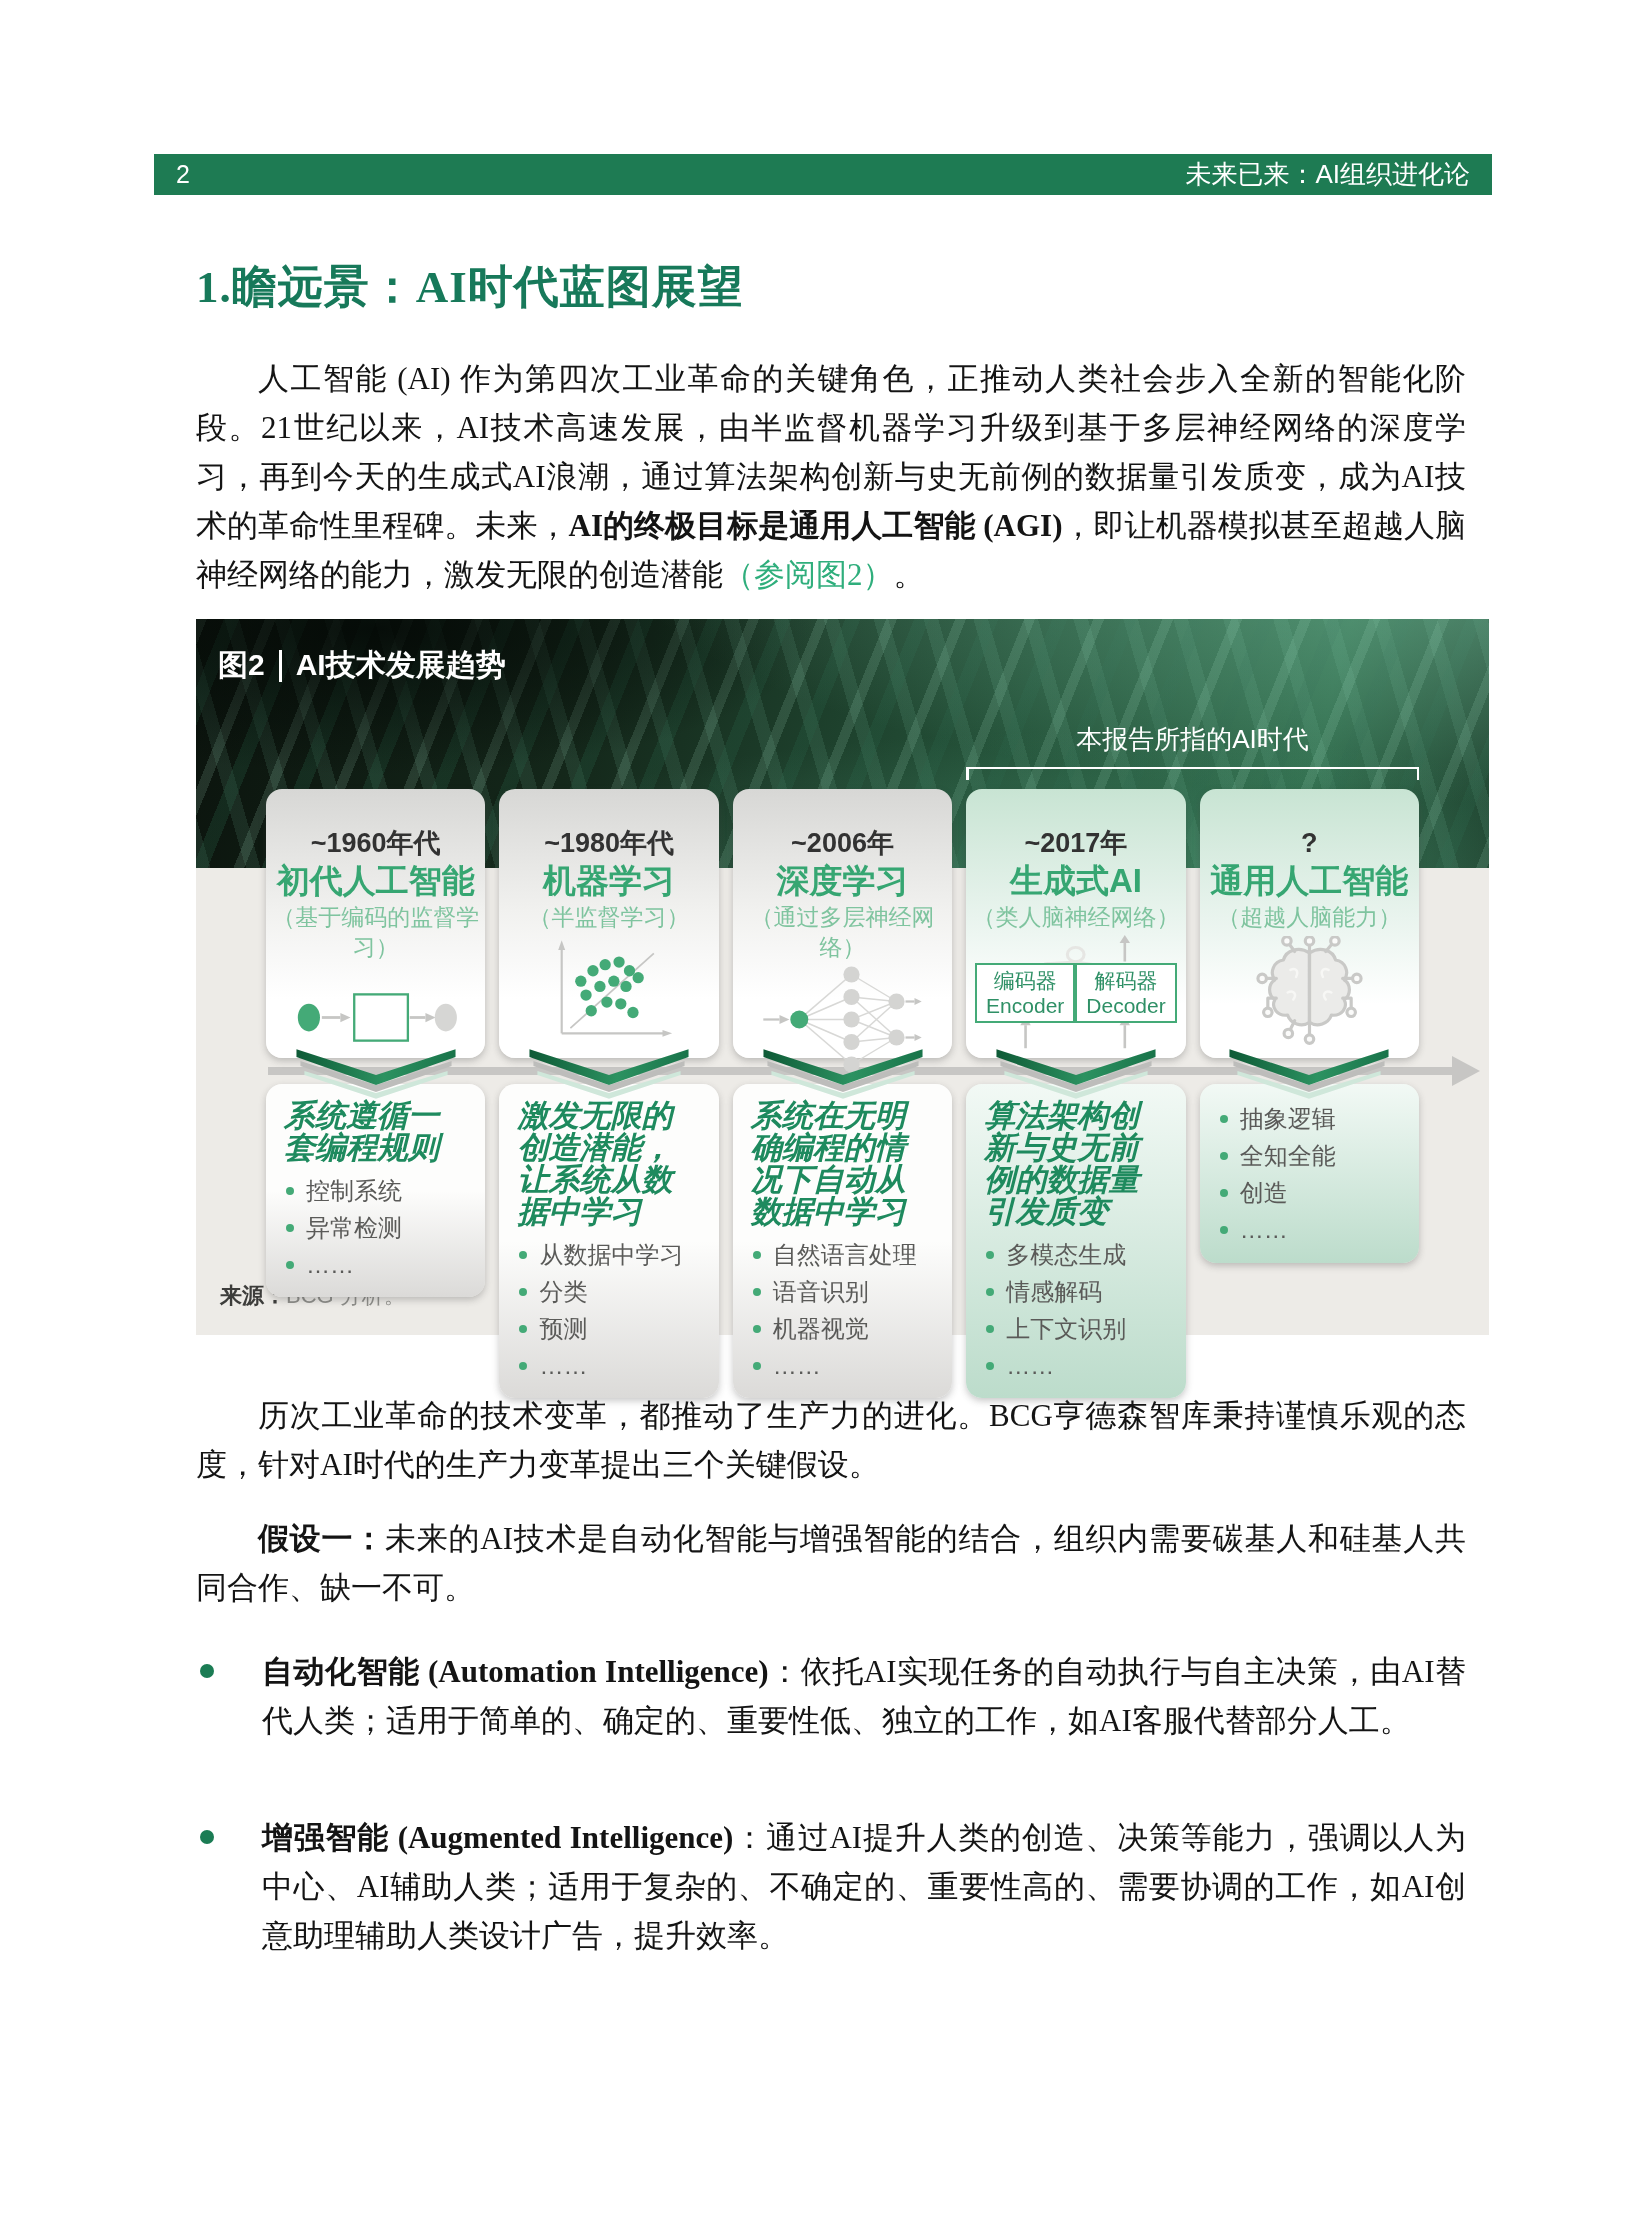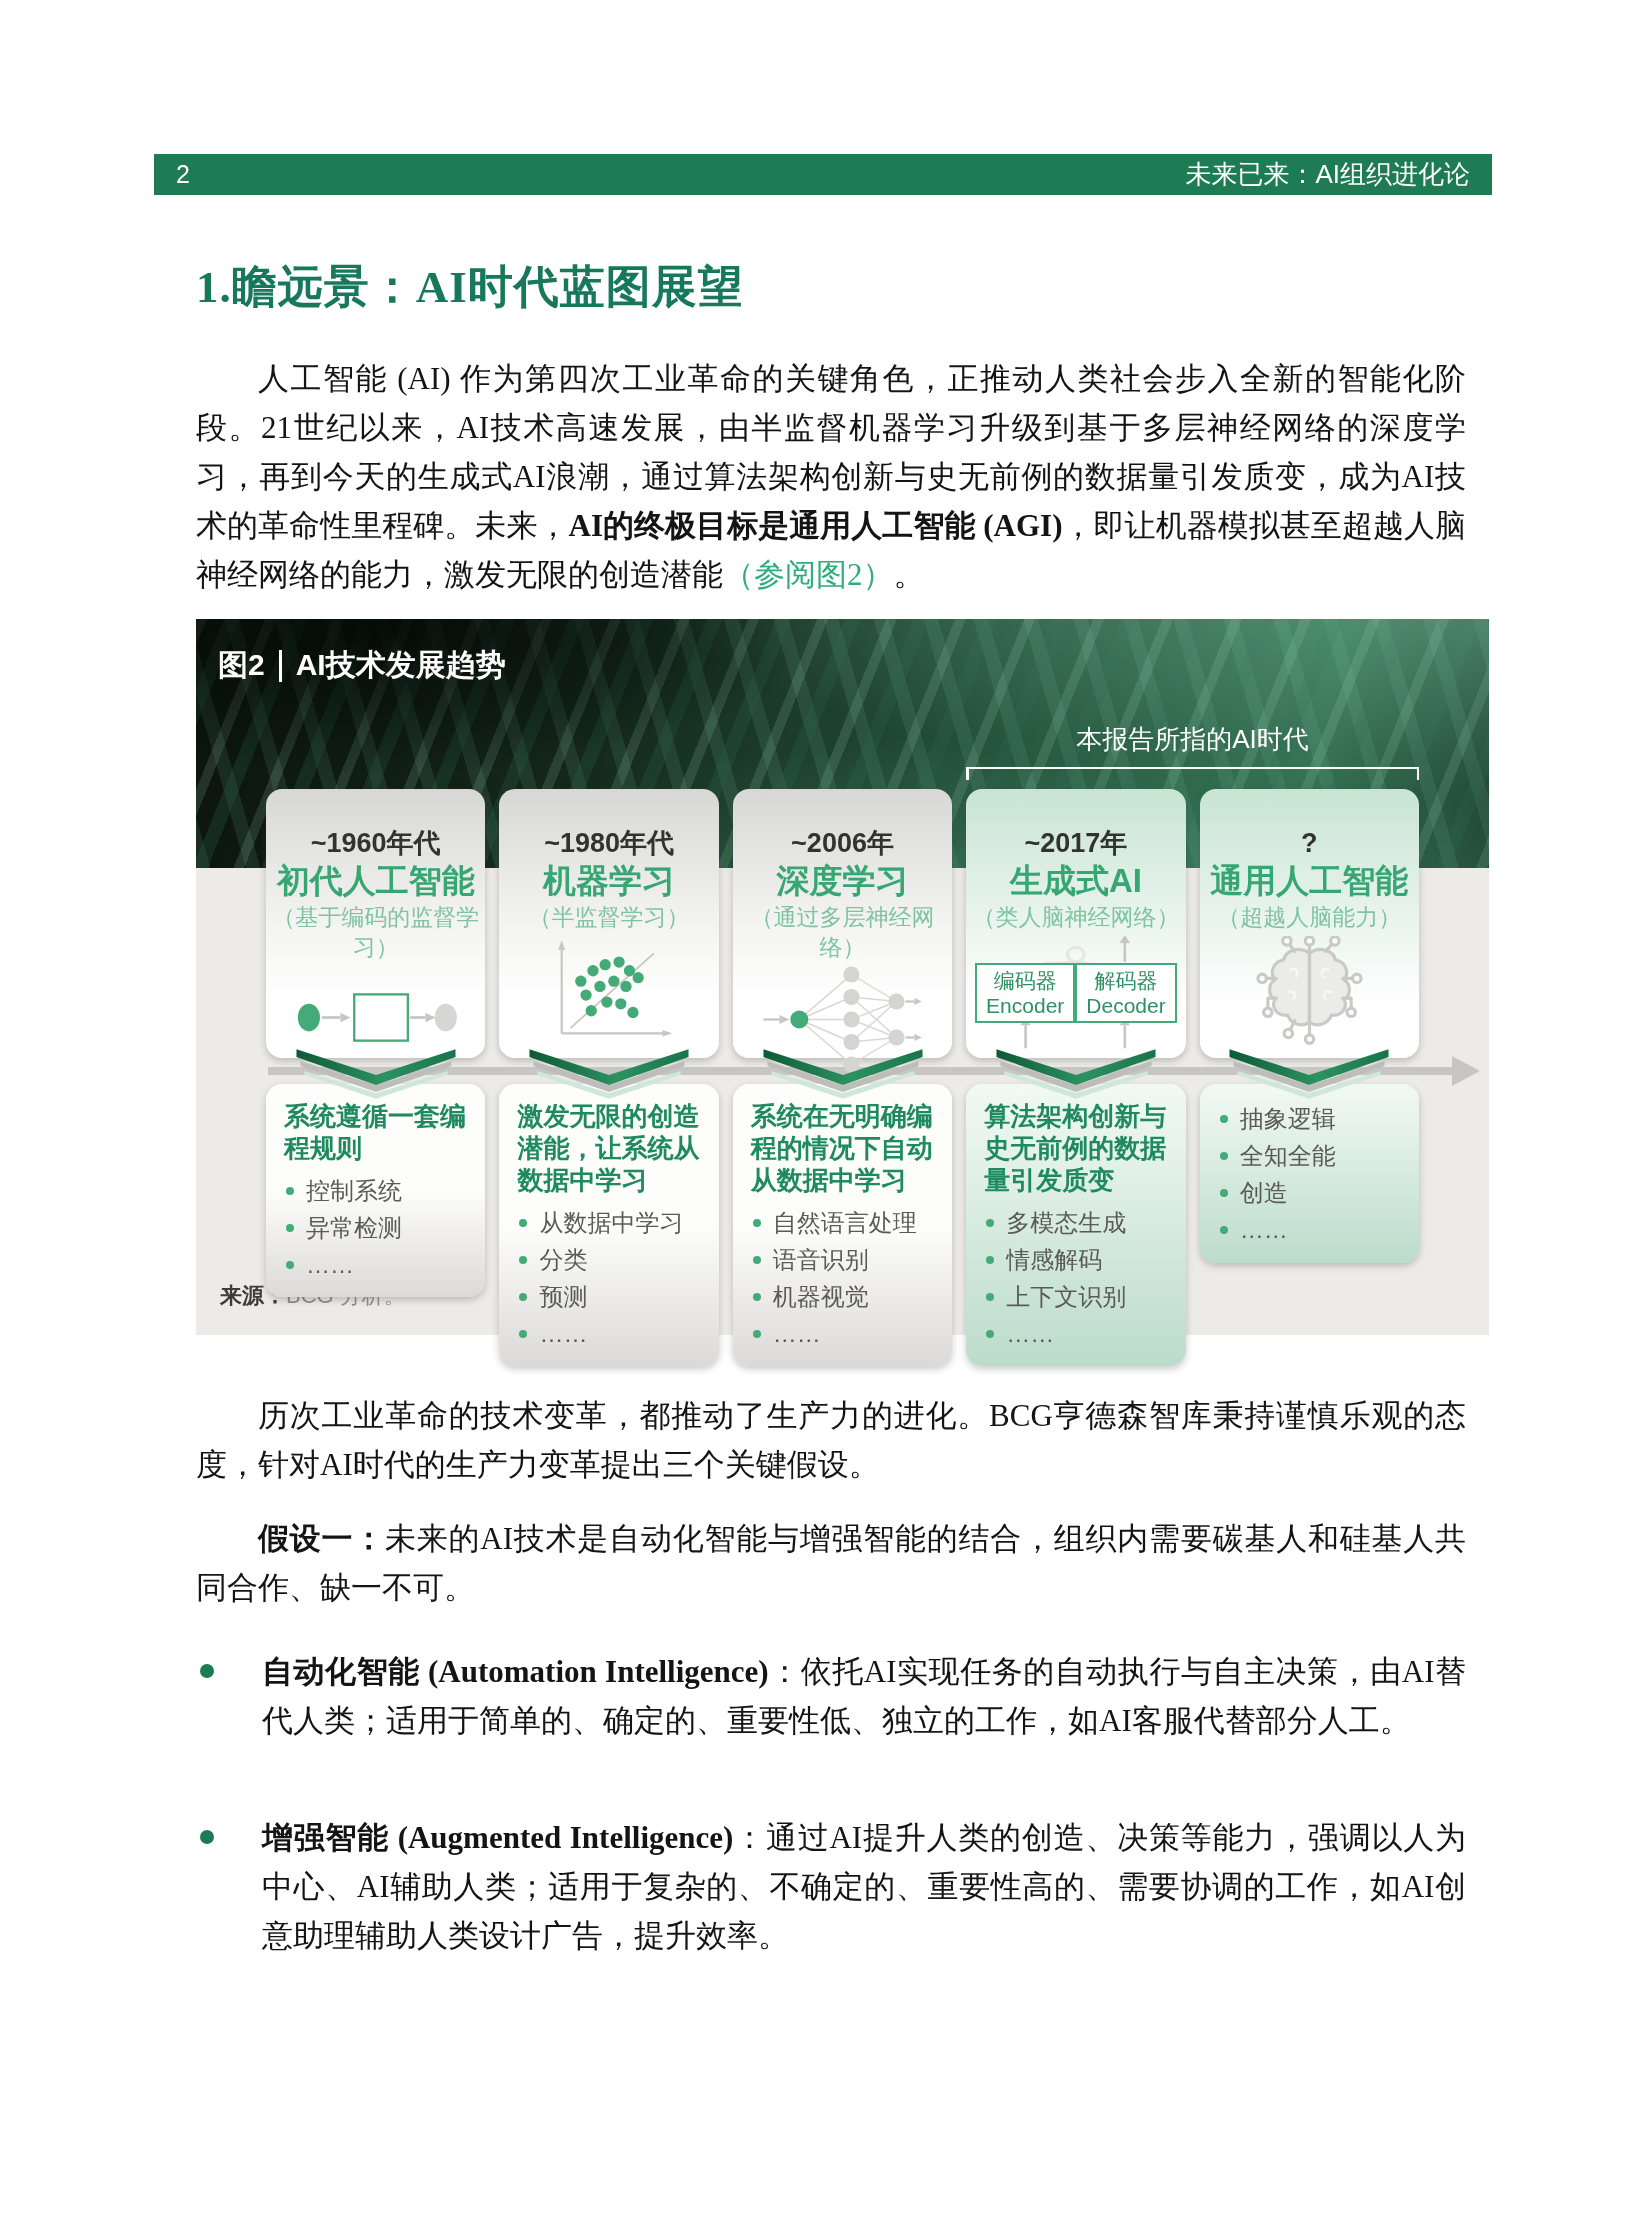--- a/index.html
+++ b/index.html
@@ -72,21 +72,21 @@
   .paren{font-size:23px;color:#7fc49f;line-height:30px;}
   .iconbox{margin-top:auto;margin-bottom:8px;width:100%;height:115px;display:flex;
     align-items:center;justify-content:center;}
 
   .sep{position:relative;height:26px;}
   .sep svg{position:absolute;top:-13px;left:50%;transform:translateX(-50%);width:169px;height:54px;z-index:2;}
 
   .card.bot{min-height:179px;box-sizing:border-box;padding:16px 16px 14px 18px;z-index:1;
     background:linear-gradient(180deg,#fdfdfc 50%,#dbdad8 100%);}
   .card.bot.hl{background:linear-gradient(180deg,#f2f9f5 0%,#bcdccb 100%);}
-  .btitle{font-size:26px;line-height:32px;font-weight:bold;color:#1e8a5e;margin-bottom:8px;}
+  .btitle{font-size:31px;line-height:32px;font-weight:bold;color:#1e8a5e;margin-bottom:8px;font-style:italic;}
   .blist{list-style:none;margin:0;padding:0;}
   .blist li{position:relative;padding-left:22px;font-size:24px;line-height:37px;color:#5a5a58;}
   .blist .dot2{position:absolute;left:2px;top:15px;width:8px;height:8px;border-radius:50%;background:#44aa77;}
 
   .fig-source{position:absolute;left:24px;bottom:24px;font-size:22px;color:#8e8e8a;}
   .fig-source .src-label{font-weight:bold;color:#3d3d3b;}
 
   
   .ed-wrap{position:relative;width:100%;height:115px;display:flex;align-items:center;justify-content:center;}
   .ed-bg{position:absolute;inset:0;width:100%;height:100%;}

